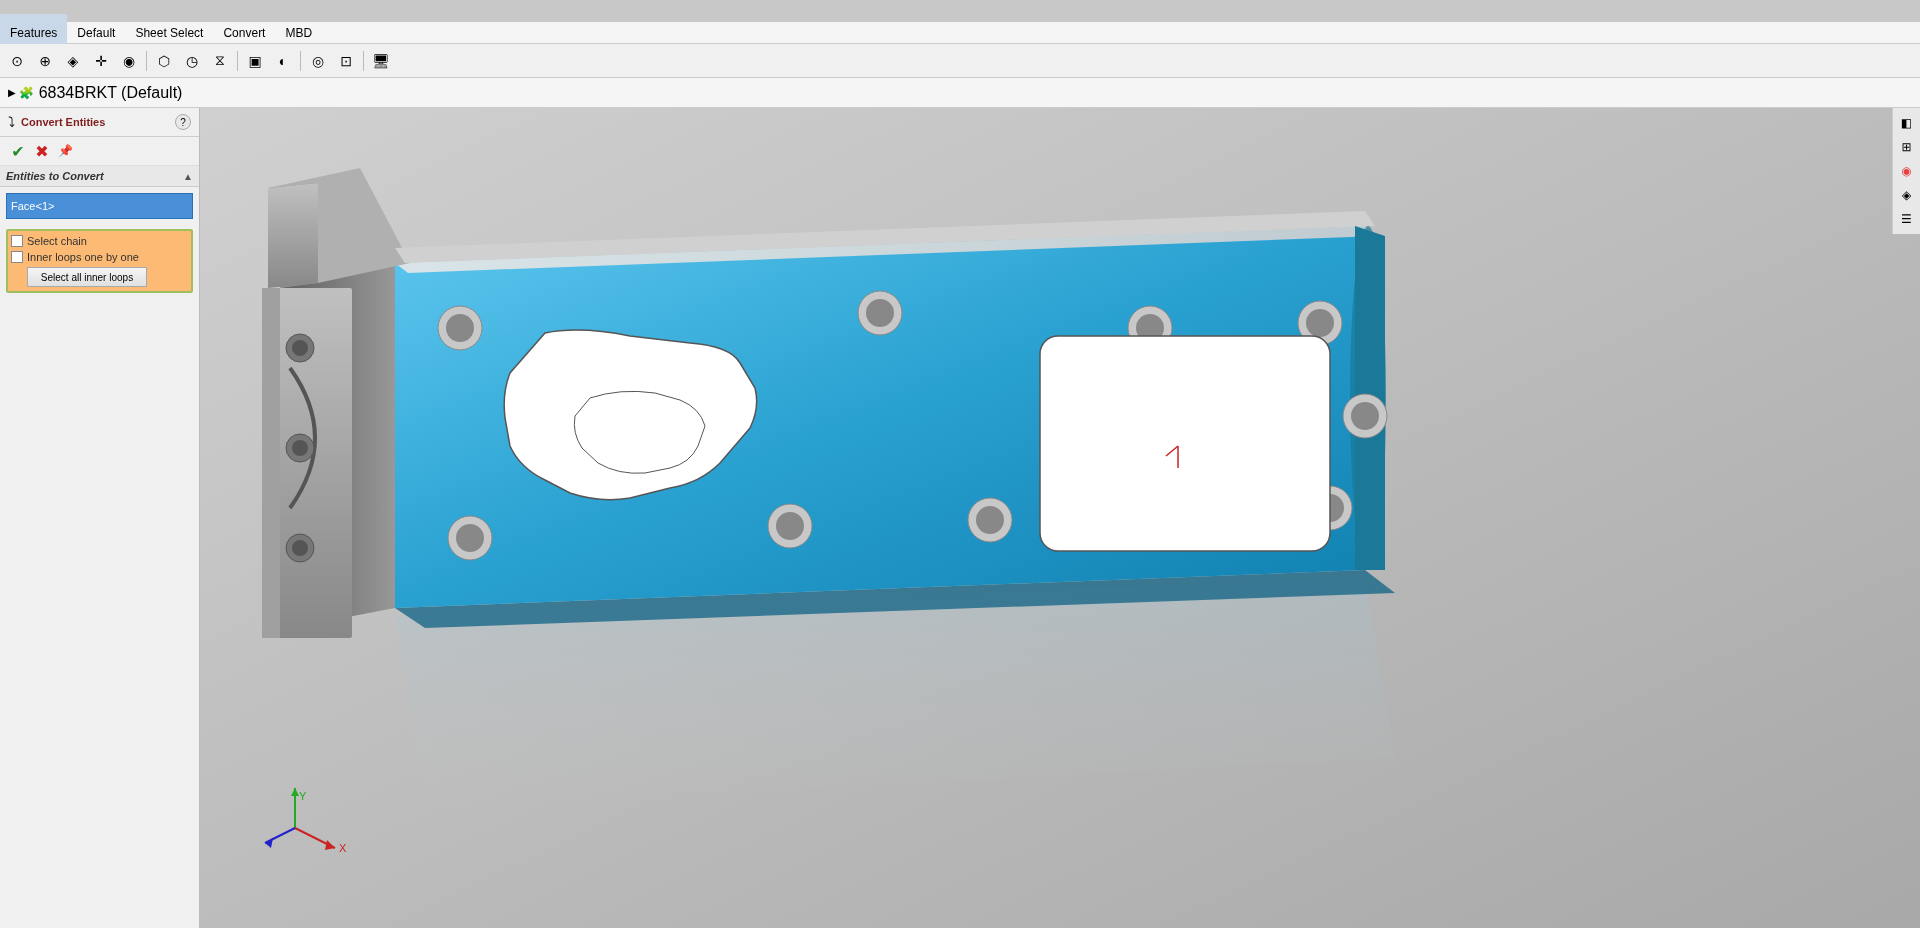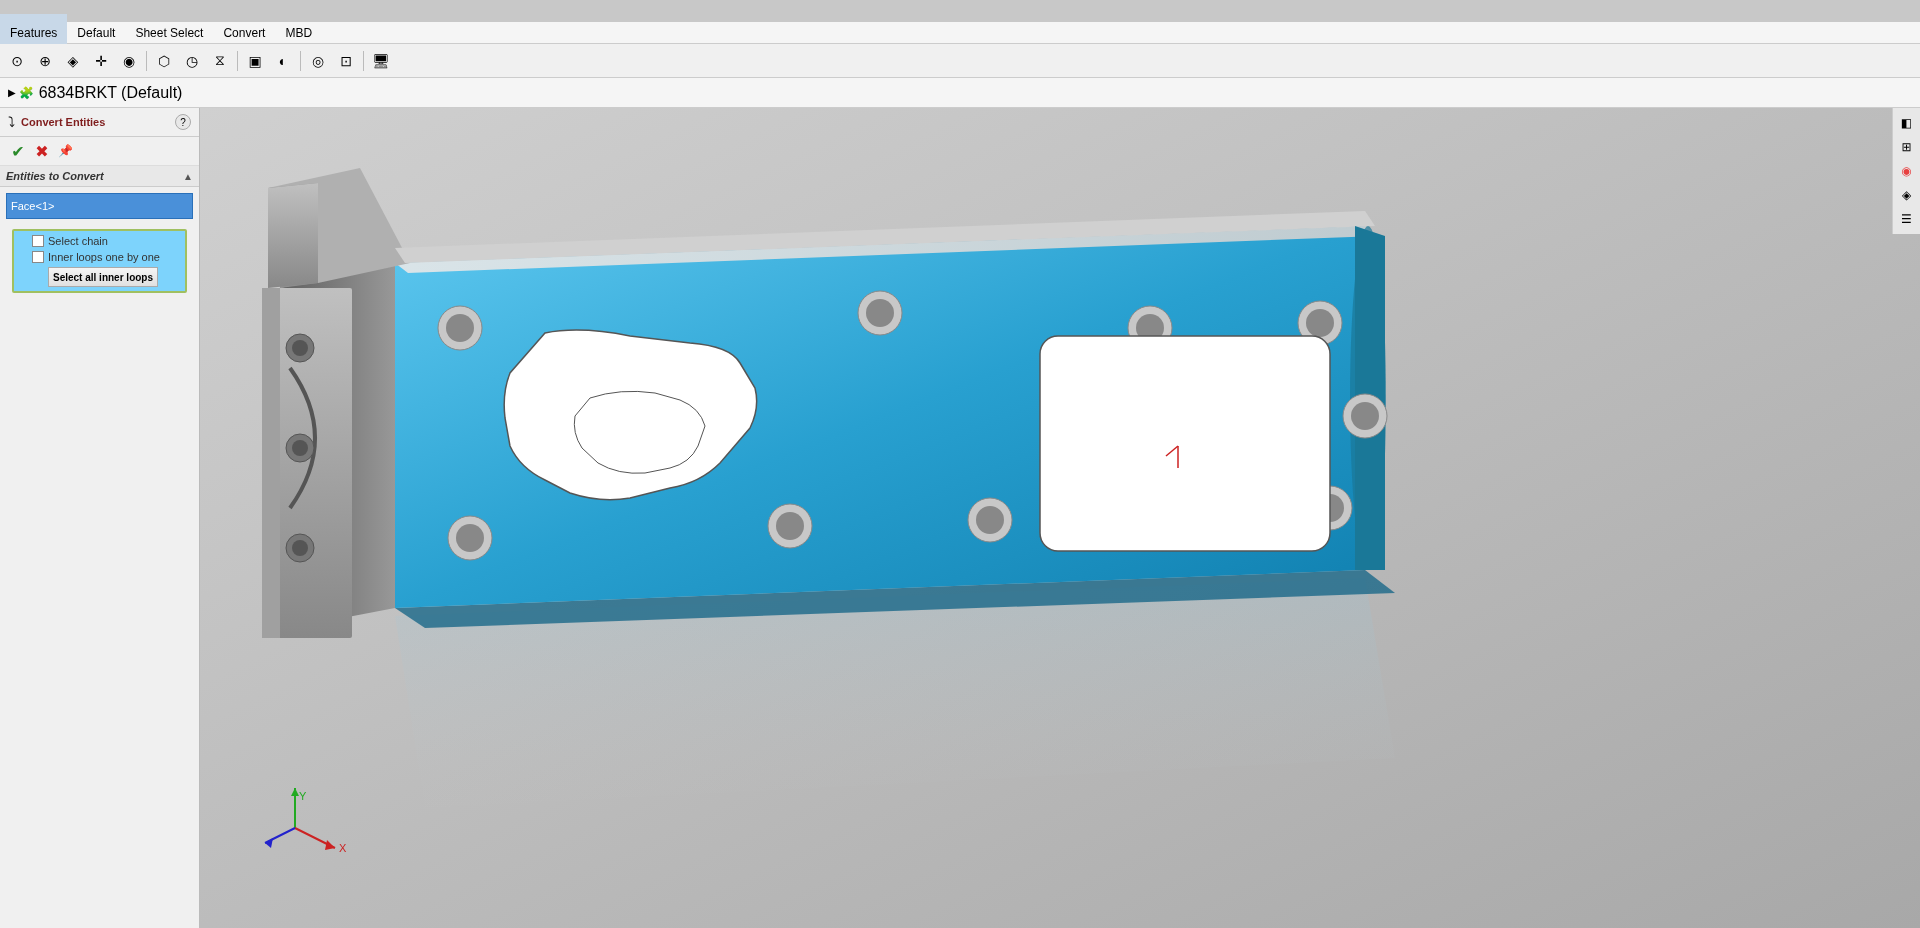--- a/index.html
+++ b/index.html
@@ -80,38 +80,37 @@
       background: #4a90d9;
       color: white;
       border: 1px solid #2a70b9;
       padding: 2px 4px;
       font-size: 11px;
       display: flex; align-items: center;
     }
 
     
     .options-section {
-      margin: 4px 12px;
+      margin: 4px 6px;
       border: 2px solid #a0c060;
-      background: #7dd3fc;
-      padding: 4px 18px;
+      background: #fdba74;
+      padding: 4px 3px;
       border-radius: 2px;
     }
     .option-row { display: flex; align-items: center; gap: 4px; margin-bottom: 4px; }
     .option-checkbox { width: 12px; height: 12px; border: 1px solid #888; background: white; display: flex; align-items: center; justify-content: center; cursor: pointer; }
     .option-label { font-size: 11px; color: #333; }
     .select-all-btn {
-      width: 110px; height: 20px;
+      width: 120px; height: 20px;
       background: linear-gradient(to bottom, #f5f5f5, #e0e0e0);
       border: 1px solid #aaa;
       font-size: 10px;
       cursor: pointer;
       display: flex; align-items: center; justify-content: center;
       margin-left: 16px;
-      font-weight: bold;
     }
 
     
     .drag-handle {
       position: absolute; right: 0; top: 0; bottom: 0; width: 4px;
       background: transparent; cursor: ew-resize;
     }
 
     
     .main-viewport {

